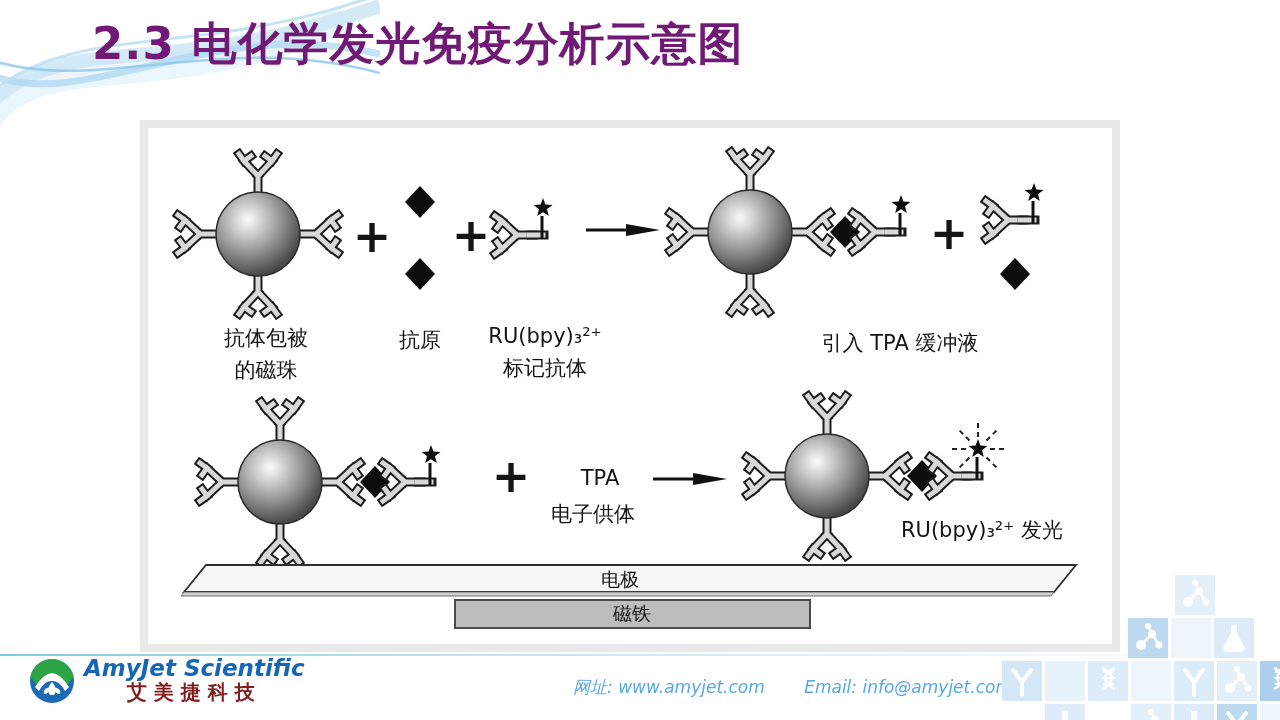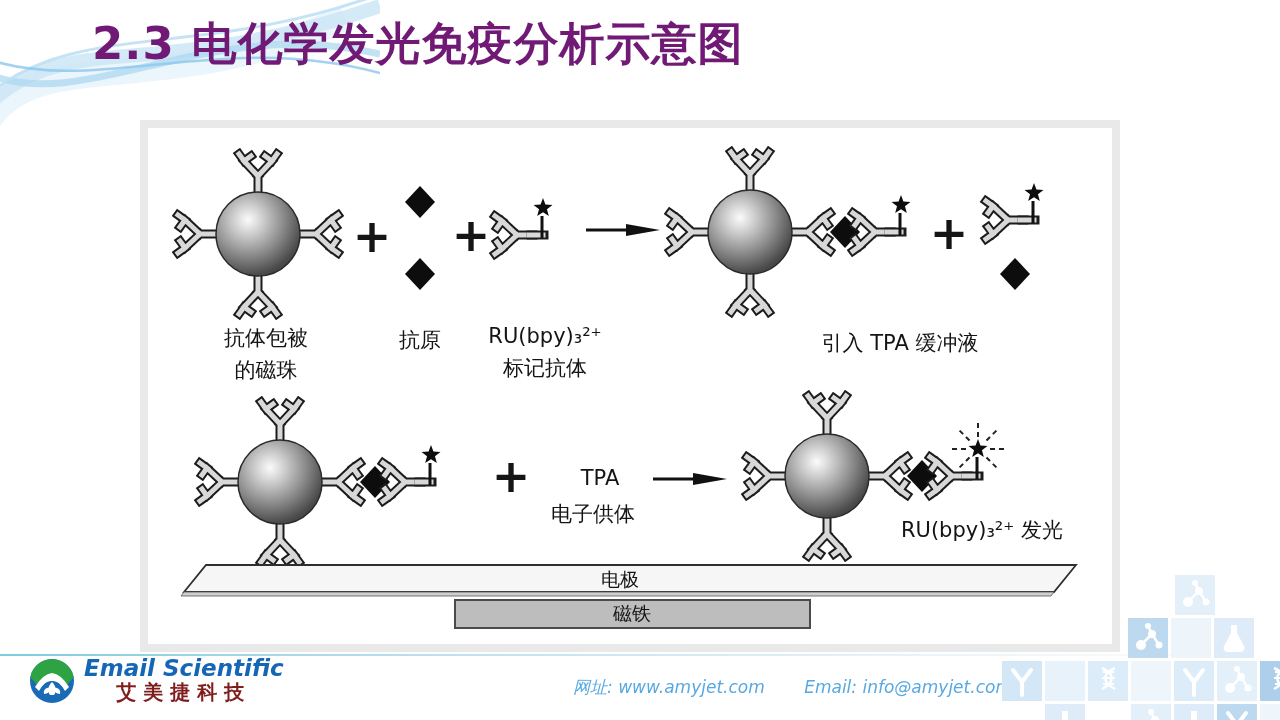--- a/index.html
+++ b/index.html
@@ -143,21 +143,21 @@
   <div class="footer-logo">
     <svg width="48" height="48" viewBox="-24 -24 48 48">
       <circle cx="0" cy="1" r="22" fill="#1a6ab5"></circle>
       <path d="M-21.6,-3 A22,22 0 0 1 21.6,-3 L15,5 Q0,-13 -15,5 Z" fill="#2ea344"></path>
       <path d="M-17,7 Q-9,-6 0,-7 Q9,-6 17,7 L13,11 Q7,0 0,1 Q-7,0 -13,11 Z" fill="#ffffff"></path>
       <path d="M0,2 C4,6 5,11 2,15 L-2,15 C-5,11 -4,6 0,2 Z" fill="#ffffff"></path>
       <path d="M-1,8 C-6,7 -9,10 -8,14 C-4,14 -2,11 -1,8 Z" fill="#ffffff"></path>
       <path d="M1,8 C6,7 9,10 8,14 C4,14 2,11 1,8 Z" fill="#ffffff"></path>
     </svg>
     <div class="logotext">
-      <div class="logo-en">Email Scientific</div>
+      <div class="logo-en">AmyJet Scientific</div>
       <div class="logo-cn">艾美捷科技</div>
     </div>
   </div>
 
   <div class="footer-links">
     <span>网址: www.amyjet.com</span>
     <span>Email: info@amyjet.com</span>
   </div>
 
   <div class="mosaic">

